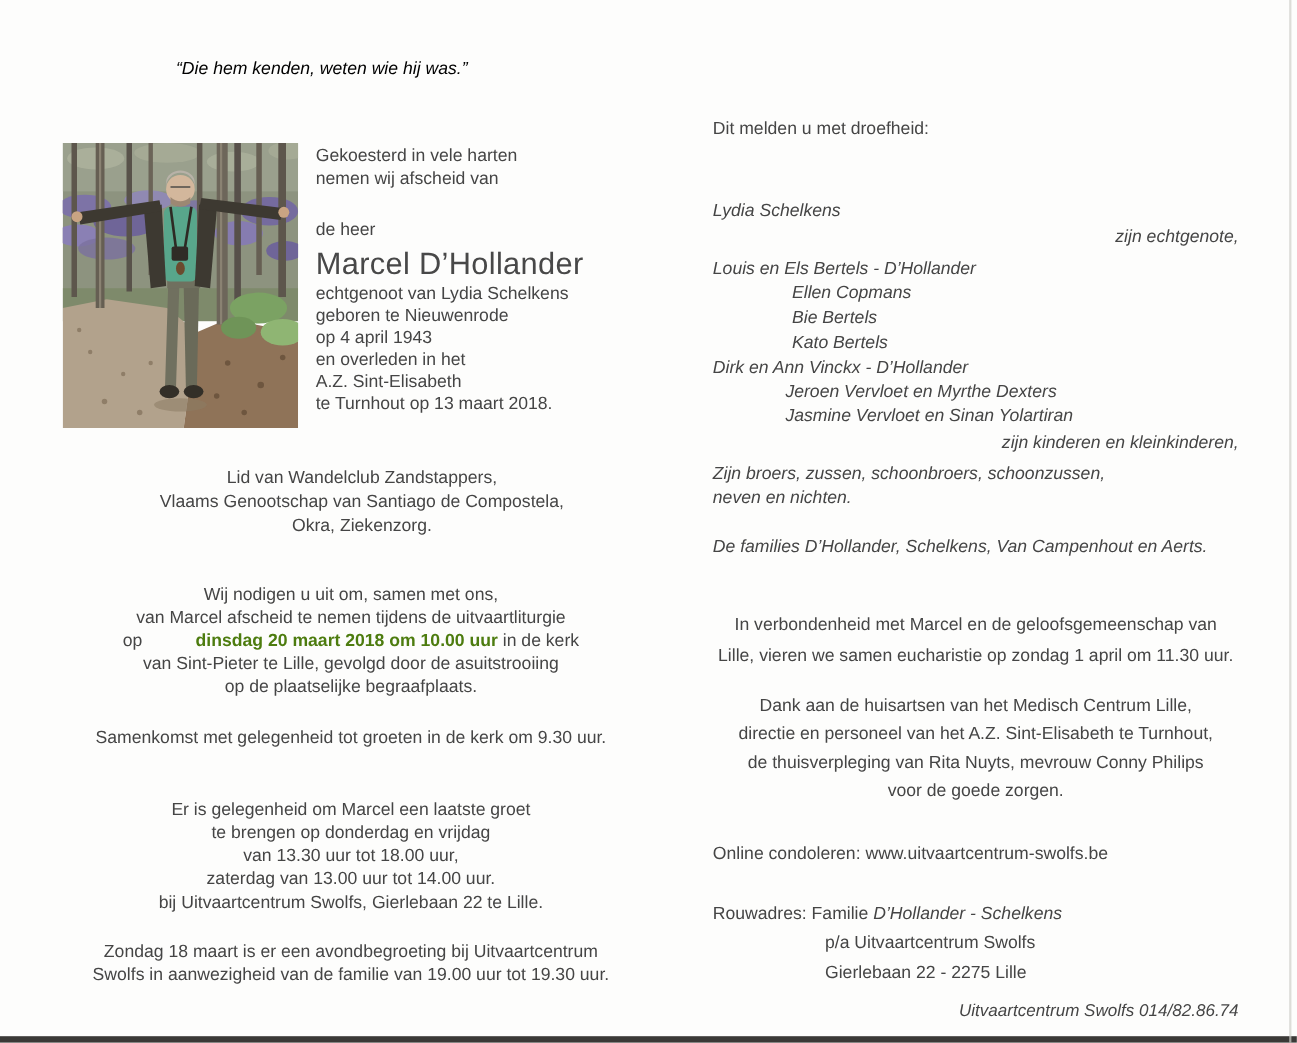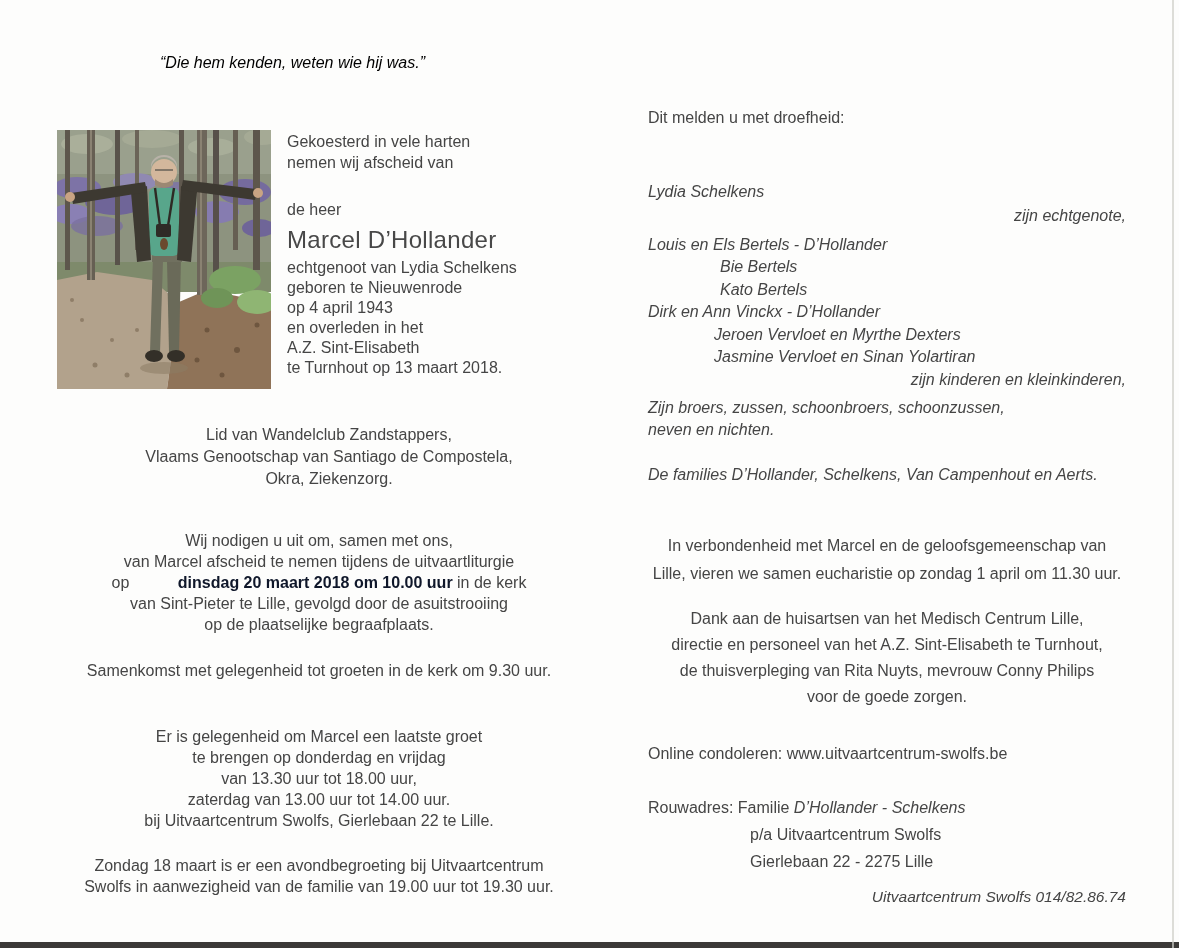--- a/index.html
+++ b/index.html
@@ -18,29 +18,29 @@
   .pre{white-space:pre-line;}
   .center{text-align:center;}
   .right-align{text-align:right;}
 
   
   .quote{left:160px;top:52px;font-size:16px;color:#000000;}
   .photo-frame{left:57px;top:130px;width:214px;height:259px;}
   .photo-frame svg{display:block;}
   .intro-block{left:287px;top:131px;width:300px;}
   .salutation{margin-top:26px;}
-  .deceased-name{font-size:24px;line-height:32px;margin-top:4px;letter-spacing:.3px;color:#484848;}
+  .deceased-name{font-size:28px;line-height:32px;margin-top:4px;letter-spacing:.3px;color:#484848;}
   .spouse-line{margin-top:1px;}
   .birth-death{line-height:20px;}
   .memberships{left:58px;top:424px;width:542px;line-height:22px;}
   .invitation{left:48px;top:530px;width:542px;line-height:21px;}
   .gathering{left:48px;top:660px;width:542px;}
   .visitation{left:48px;top:726px;width:542px;line-height:21px;}
   .evening{left:48px;top:855px;width:542px;line-height:21px;text-align:center;}
-  b{font-weight:700;color:#0f172a;margin-left:44px;}
+  b{font-weight:700;color:#4d7c0f;margin-left:44px;}
 
   
   .right-col{left:648px;top:108px;width:478px;line-height:20px;}
   .wife{margin-top:54px;}
   .wife-role{margin-top:4px;}
   .family-list{margin-top:8px;line-height:22.4px;}
   .fam-indent{padding-left:72px;}
   .fam-indent2{padding-left:66px;}
   .family-role{margin-top:2px;}
   .relatives{margin-top:7px;line-height:22px;}
@@ -177,20 +177,21 @@
 Swolfs in aanwezigheid van de familie van 19.00 uur tot 19.30 uur.</div>
 
   <div class="abs right-col">
     <div>Dit melden u met droefheid:</div>
 
     <div class="wife italic">Lydia Schelkens</div>
     <div class="wife-role italic right-align">zijn echtgenote,</div>
 
     <div class="family-list italic">
       <div>Louis en Els Bertels - D’Hollander</div>
+      <div class="fam-indent">Ellen Copmans</div>
       <div class="fam-indent">Bie Bertels</div>
       <div class="fam-indent">Kato Bertels</div>
       <div>Dirk en Ann Vinckx - D’Hollander</div>
       <div class="fam-indent2">Jeroen Vervloet en Myrthe Dexters</div>
       <div class="fam-indent2">Jasmine Vervloet en Sinan Yolartiran</div>
     </div>
 
     <div class="family-role italic right-align">zijn kinderen en kleinkinderen,</div>
 
     <div class="relatives italic pre">Zijn broers, zussen, schoonbroers, schoonzussen,

